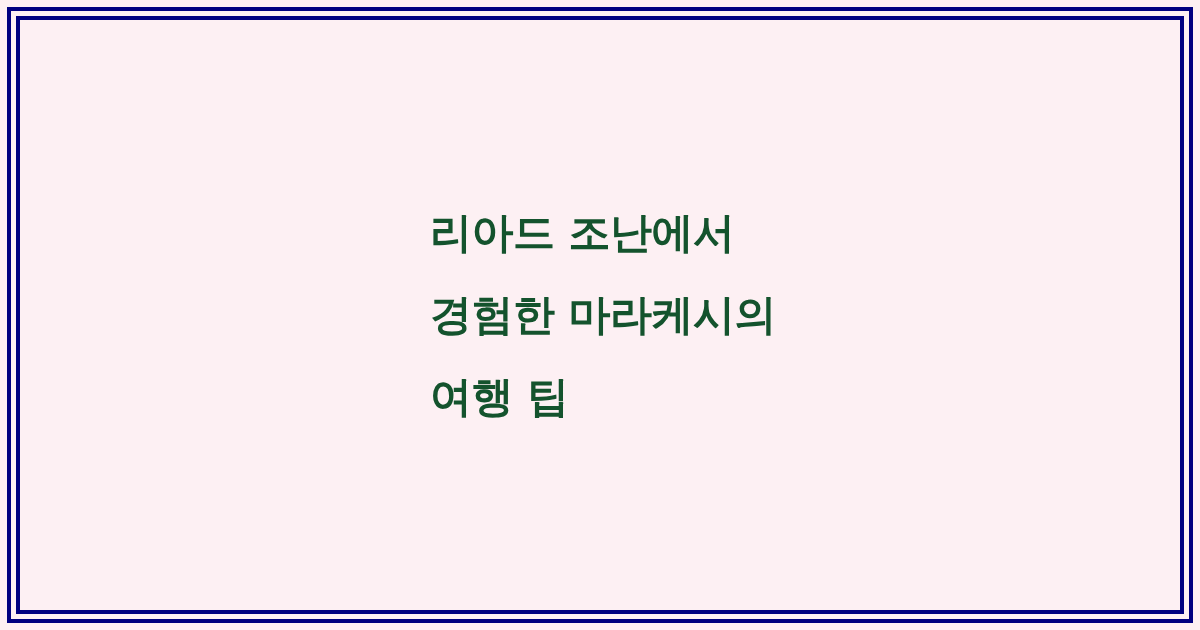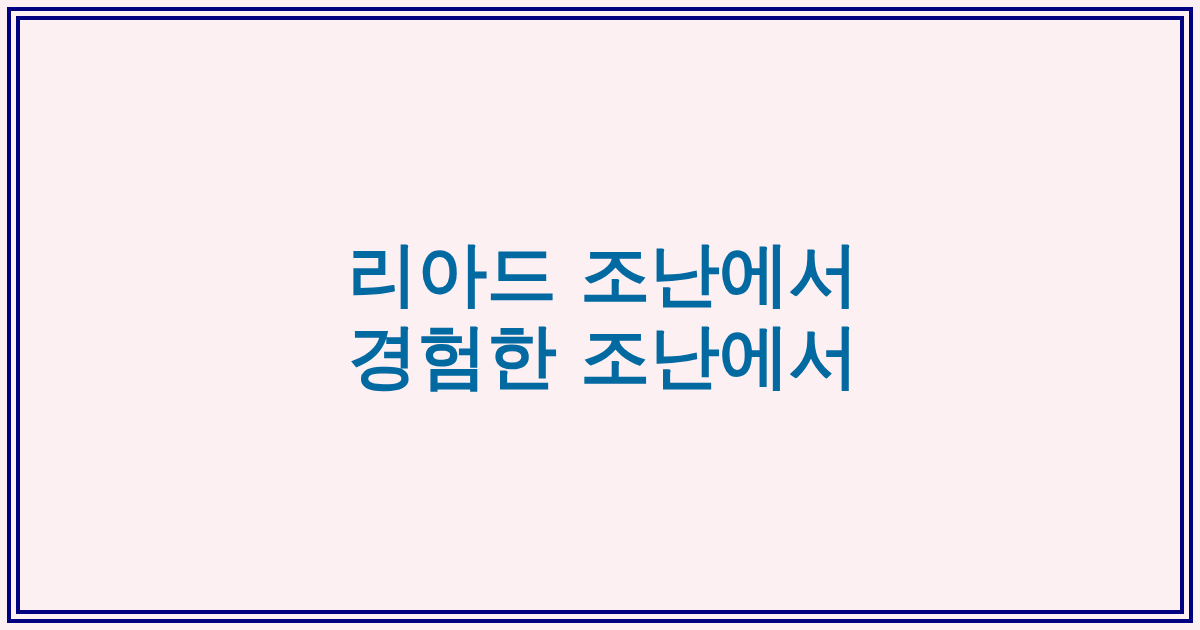--- a/index.html
+++ b/index.html
@@ -66,36 +66,37 @@
     text-align: left;
     padding: 0;
     margin: 0 0 0 6px;
   }
 
   .title-line {
     display: block;
     margin: 0;
     padding: 0;
     font-family: "DejaVu Sans", "Liberation Sans", sans-serif;
-    font-size: 70px;
+    font-size: 42px;
     font-weight: 700;
     line-height: 82px;
     letter-spacing: -0.5px;
-    color: #0369a1;
+    color: #14532d;
     white-space: nowrap;
   }
 </style>
 </head>
 <body>
 
 <div class="banner">
 
   <div class="frame-outer"></div>
   <div class="frame-inner"></div>
 
   <div class="content">
     <h1 class="title-block">
       <span class="title-line">리아드 조난에서</span>
-      <span class="title-line">경험한 조난에서</span>
+      <span class="title-line">경험한 마라케시의</span>
+      <span class="title-line">여행 팁</span>
     </h1>
   </div>
 
 </div>
 
 </body></html>

